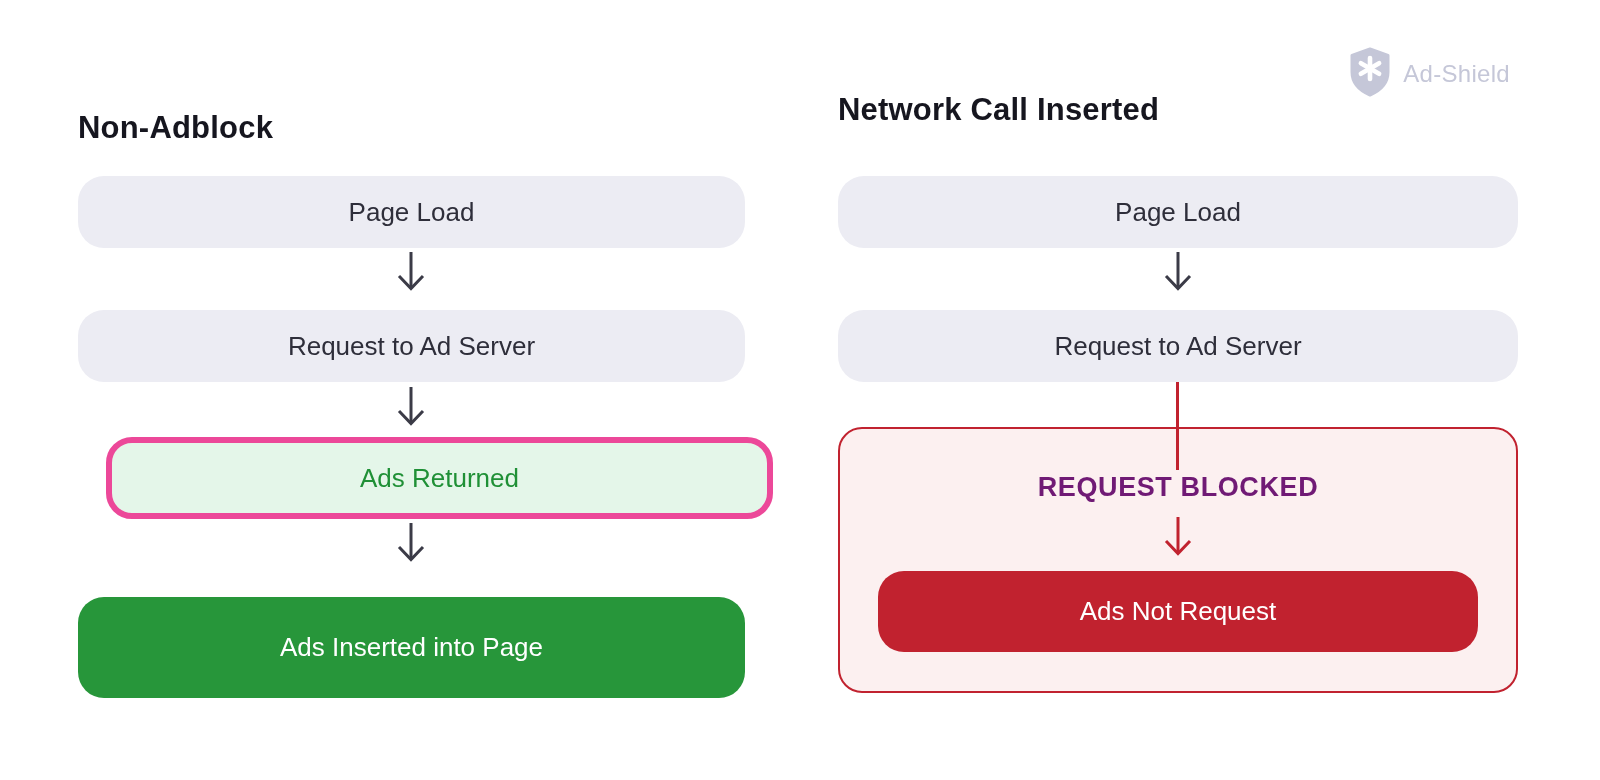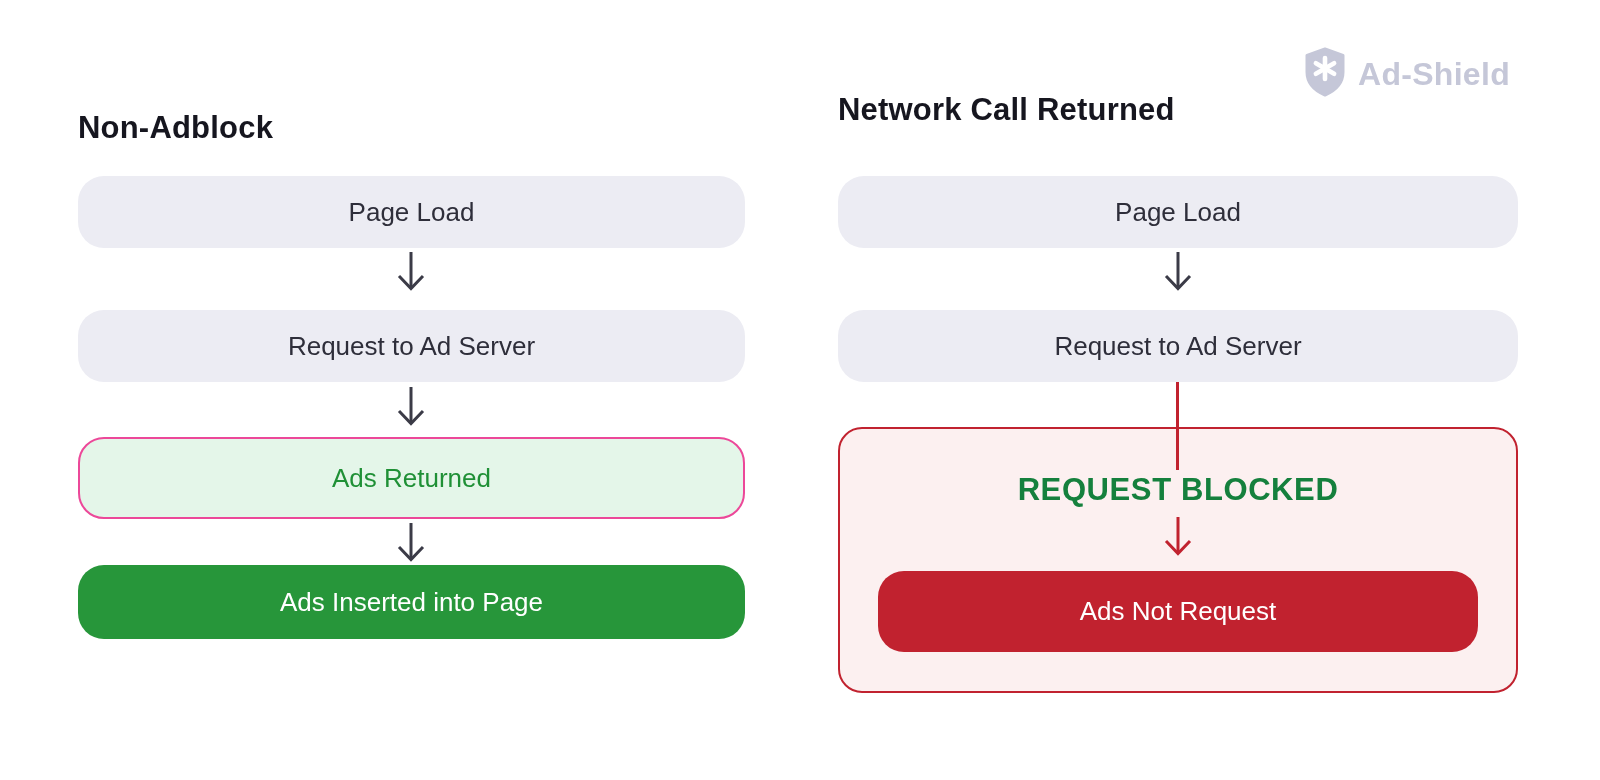--- a/index.html
+++ b/index.html
@@ -26,22 +26,23 @@
     align-items: center;
     justify-content: center;
     border-radius: 26px;
     font-size: 26px;
     color: #2e2e3a;
     text-align: center;
   }
   .box.neutral { background: #ececf3; }
   .box.success-outline {
     background: #e4f6e9;
-    border: 2px solid #ec4899;
+    border: 6px solid #ec4899;
     color: #1f9036;
+    margin-left: 28px;
   }
   .box.success-solid { background: #27963a; color: #ffffff; }
   .box.danger-solid { background: #c1222f; color: #ffffff; }
   .arrow {
     position: absolute;
     width: 36px;
     height: 40px;
     color: #3b3b47;
   }
   .arrow.red { color: #c1222f; }
@@ -62,37 +63,37 @@
     width: 3px;
     height: 88px;
     background: #c1222f;
   }
   .blocked-label {
     position: absolute;
     left: 838px;
     top: 472px;
     width: 680px;
     text-align: center;
-    font-size: 31px;
+    font-size: 27px;
     font-weight: 700;
     letter-spacing: 0.6px;
-    color: #15803d;
+    color: #701a75;
   }
   .logo {
     position: absolute;
     top: 47px;
     right: 90px;
     display: flex;
     align-items: center;
     gap: 11px;
     color: #c5c7d8;
   }
   .logo-text {
-    font-size: 32px;
-    font-weight: 700;
+    font-size: 24px;
+    font-weight: 400;
     letter-spacing: 0.3px;
   }
 </style>
 </head>
 <body>
 
 <div id="canvas">
 
   <div class="logo">
     <span>
@@ -130,23 +131,23 @@
 
   <div class="box success-outline" style="left:78px; top:437px; width:667px; height:82px;">Ads Returned</div>
 
   <div class="arrow" style="left:393px; top:522px;">
     <svg width="36" height="40" viewBox="0 0 36 40" fill="none">
       <path d="M18 1 V36" stroke="currentColor" stroke-width="3"></path>
       <path d="M6 25 L18 37.5 L30 25" stroke="currentColor" stroke-width="3" fill="none"></path>
     </svg>
   </div>
 
-  <div class="box success-solid" style="left:78px; top:565px; width:667px; height:74px;">Ads Inserted into Page</div>
+  <div class="box success-solid" style="left:78px; top:597px; width:667px; height:101px;">Ads Inserted into Page</div>
 
-  <div class="col-title" style="left:838px;">Network Call Returned</div>
+  <div class="col-title" style="left:838px;">Network Call Inserted</div>
 
   <div class="box neutral" style="left:838px; top:176px; width:680px; height:72px;">Page Load</div>
 
   <div class="arrow" style="left:1160px; top:251px;">
     <svg width="36" height="40" viewBox="0 0 36 40" fill="none">
       <path d="M18 1 V36" stroke="currentColor" stroke-width="3"></path>
       <path d="M6 25 L18 37.5 L30 25" stroke="currentColor" stroke-width="3" fill="none"></path>
     </svg>
   </div>
 

